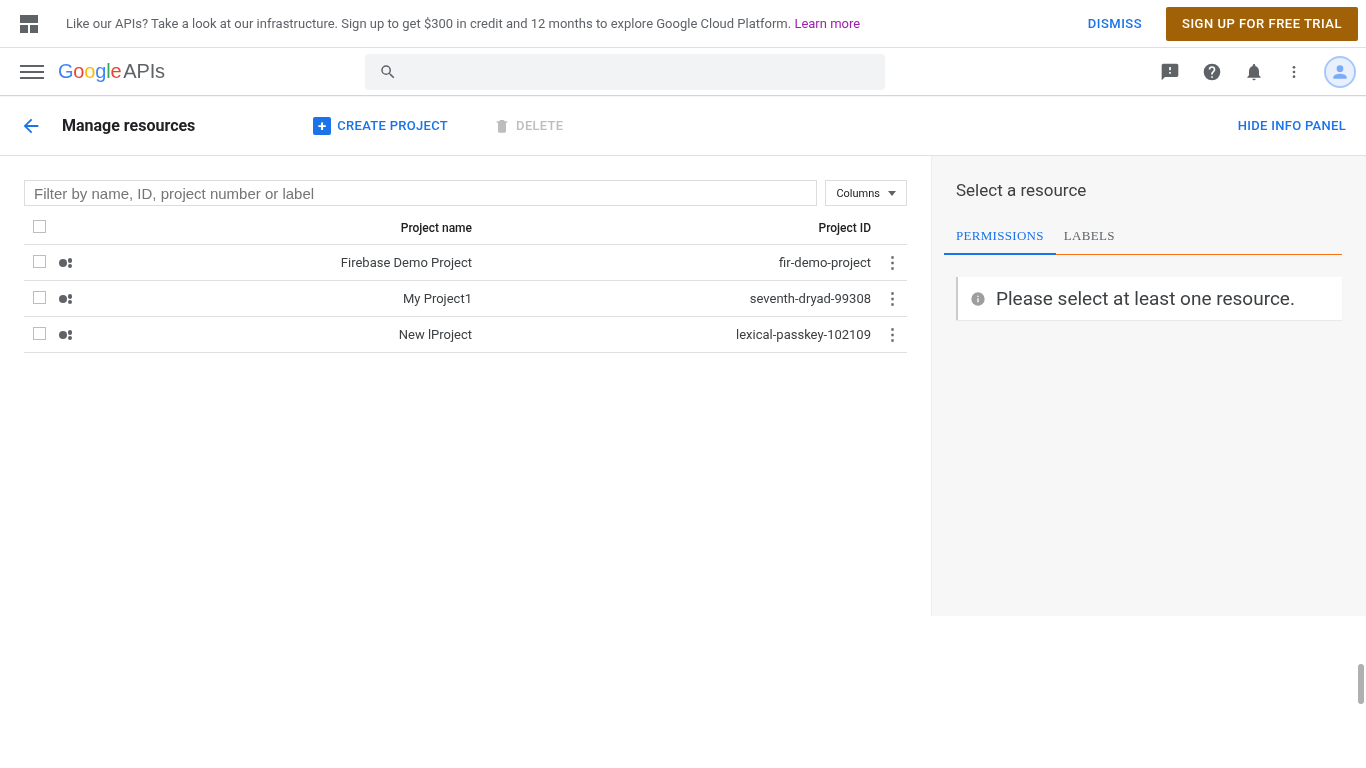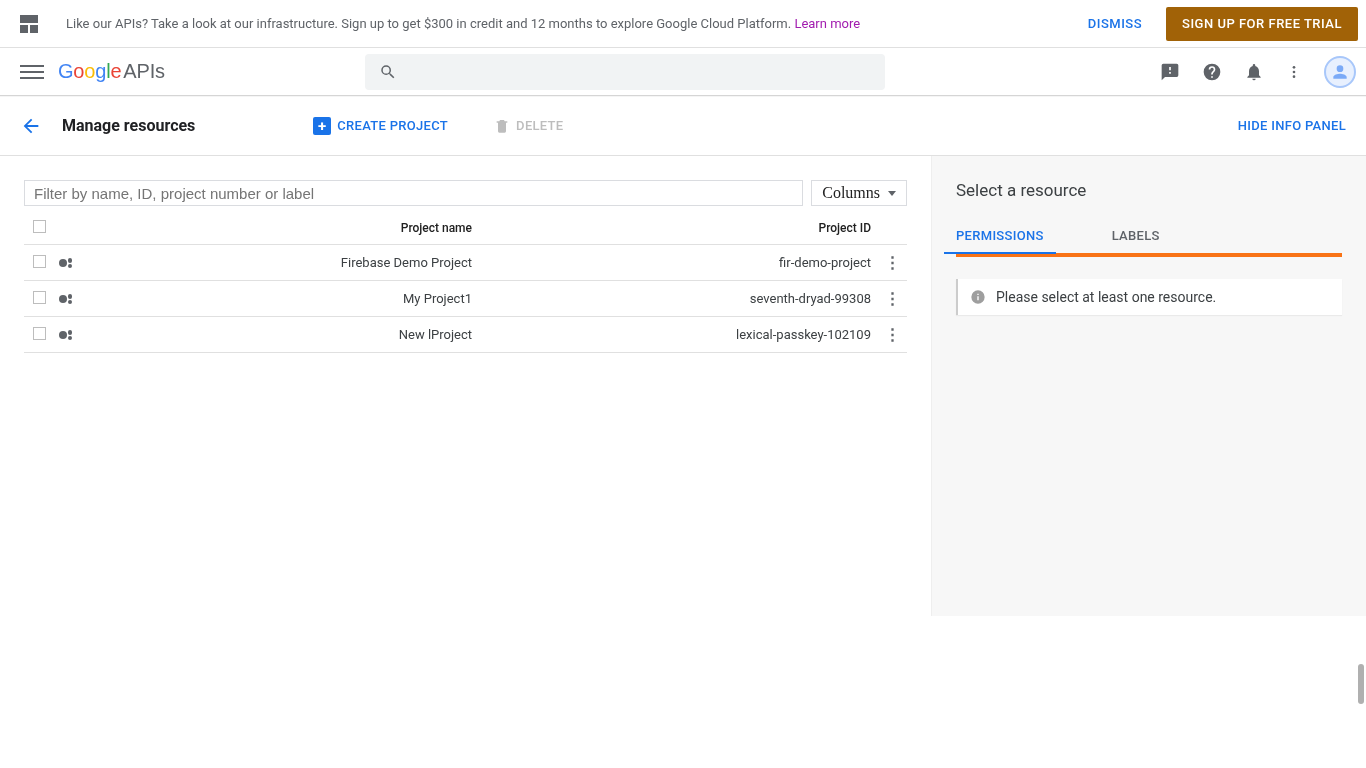--- a/index.html
+++ b/index.html
@@ -43,21 +43,21 @@
   .hide-panel { margin-left: auto; color: #1a73e8; font-size: 13px; font-weight: 500; letter-spacing: 0.3px; cursor: pointer; }
   
   
   .body-row { display: flex; }
   .main-panel { flex: 1; padding: 24px; }
   .side-panel { width: 435px; background: #f7f7f7; padding: 24px 24px 0 24px; border-left: 1px solid #eee; min-height: 460px; }
   
   
   .filter-row { display: flex; gap: 8px; margin-bottom: 6px; }
   .filter-input { flex: 1; border: 1px solid #dadce0; height: 26px; padding: 0 9px; font-size: 15px; color: #5f6368; outline: none; }
-  .columns-btn { border: 1px solid #dadce0; height: 26px; padding: 0 10px; font-size: 16px; background: #fff; display: flex; align-items: center; gap: 8px; cursor: pointer; font-family: Liberation Serif, serif; }
+  .columns-btn { border: 1px solid #dadce0; height: 26px; padding: 0 10px; font-size: 11px; background: #fff; display: flex; align-items: center; gap: 8px; cursor: pointer; }
   .columns-btn .caret { width: 0; height: 0; border-left: 4px solid transparent; border-right: 4px solid transparent; border-top: 5px solid #5f6368; }
   
   
   .tbl { width: 100%; border-collapse: collapse; }
   .tbl th, .tbl td { text-align: right; padding: 8px 6px; border-bottom: 1px solid #e0e0e0; vertical-align: middle; }
   .tbl th { font-size: 12px; font-weight: 500; color: #212121; }
   .tbl td { font-size: 13px; color: #3c4043; }
   .tbl .c-chk { width: 28px; }
   .tbl .c-icon { width: 26px; }
   .tbl .c-name { width: 400px; }
@@ -65,25 +65,25 @@
   .chk { width: 13px; height: 13px; border: 1.5px solid #bdbdbd; display: inline-block; cursor: pointer; }
   .proj-icon { display: inline-flex; align-items: center; gap: 1px; }
   .proj-icon .big { width: 8px; height: 8px; background: #5f6368; border-radius: 50%; }
   .proj-icon .smalls { display: flex; flex-direction: column; gap: 1px; }
   .proj-icon .sm { width: 4.5px; height: 4.5px; background: #5f6368; border-radius: 50%; }
   .id-col { color: #5f6368; }
   .row-menu { cursor: pointer; font-size: 16px; color: #5f6368; font-weight: bold; letter-spacing: -1px; }
   
   
   .side-title { font-size: 17px; color: #3c4043; font-weight: 400; margin-bottom: 28px; }
-  .tabs { display: flex; gap: 68px; border-bottom: 4px solid #f97316; margin-bottom: 22px; }
+  .tabs { display: flex; gap: 20px; border-bottom: 1px solid #f97316; margin-bottom: 22px; font-family: Liberation Serif, serif; }
   .tab { font-size: 13px; font-weight: 500; letter-spacing: 0.3px; padding-bottom: 10px; cursor: pointer; color: #5f6368; position: relative; }
   .tab.active { color: #1a73e8; }
   .tab.active::after { content: ""; position: absolute; left: -12px; right: -12px; bottom: -1px; height: 2px; background: #1a73e8; }
-  .info-box { background: #fff; border-left: 2px solid #ccc; padding: 10px 12px; display: flex; align-items: center; gap: 10px; font-size: 14px; color: #3c4043; box-shadow: 0 1px 1px rgba(0,0,0,0.05); }
+  .info-box { background: #fff; border-left: 2px solid #ccc; padding: 10px 12px; display: flex; align-items: center; gap: 10px; font-size: 19px; color: #3c4043; box-shadow: 0 1px 1px rgba(0,0,0,0.05); }
   .info-box svg { fill: #9e9e9e; flex-shrink: 0; }
   
   .scrollbar-stub { position: fixed; right: 2px; top: 664px; width: 6px; height: 40px; background: #b0b0b0; border-radius: 3px; }
 </style>
 </head>
 <body>
 
 <div class="promo-banner">
   <div class="promo-icon">
       <span></span>

